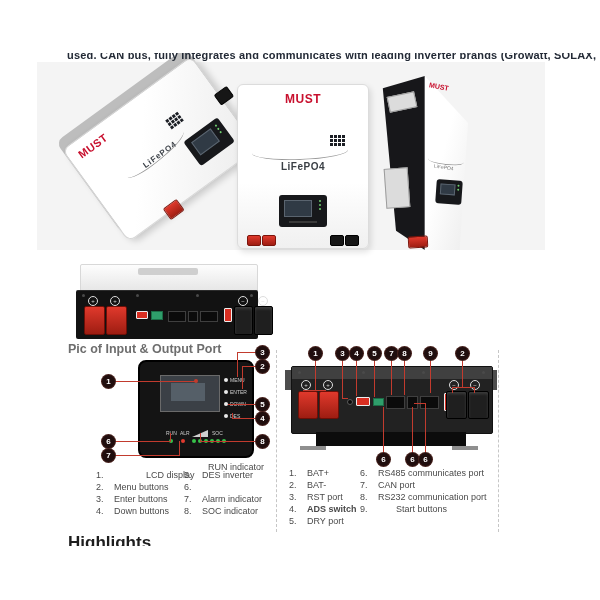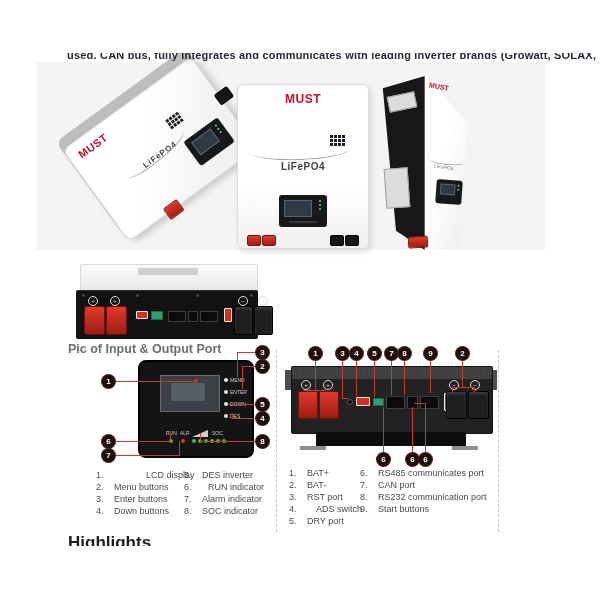--- a/index.html
+++ b/index.html
@@ -384,41 +384,41 @@
   <div class="leg" style="left:96px;top:482px;">2.</div>
   <div class="leg" style="left:114px;top:482px;">Menu buttons</div>
   <div class="leg" style="left:96px;top:494px;">3.</div>
   <div class="leg" style="left:114px;top:494px;">Enter buttons</div>
   <div class="leg" style="left:96px;top:506px;">4.</div>
   <div class="leg" style="left:114px;top:506px;">Down buttons</div>
 
   <div class="leg" style="left:184px;top:470px;">5.</div>
   <div class="leg" style="left:202px;top:470px;">DES inverter</div>
   <div class="leg" style="left:184px;top:482px;">6.</div>
-  <div class="leg" style="left:202px;top:482px;padding-left:6px;">RUN indicator</div>
+  <div class="leg" style="left:202px;top:462px;padding-left:6px;">RUN indicator</div>
   <div class="leg" style="left:184px;top:494px;">7.</div>
   <div class="leg" style="left:202px;top:494px;">Alarm indicator</div>
   <div class="leg" style="left:184px;top:506px;">8.</div>
   <div class="leg" style="left:202px;top:506px;">SOC indicator</div>
 
   <div class="leg" style="left:289px;top:468px;">1.</div>
   <div class="leg" style="left:307px;top:468px;">BAT+</div>
   <div class="leg" style="left:289px;top:480px;">2.</div>
   <div class="leg" style="left:307px;top:480px;">BAT-</div>
   <div class="leg" style="left:289px;top:492px;">3.</div>
   <div class="leg" style="left:307px;top:492px;">RST port</div>
   <div class="leg" style="left:289px;top:504px;">4.</div>
-  <div class="leg" style="left:316px;top:504px;">ADS switch</div>
+  <div class="leg" style="left:307px;top:504px;font-weight:bold;">ADS switch</div>
   <div class="leg" style="left:289px;top:516px;">5.</div>
   <div class="leg" style="left:307px;top:516px;">DRY port</div>
 
   <div class="leg" style="left:360px;top:468px;">6.</div>
   <div class="leg" style="left:378px;top:468px;">RS485 communicates port</div>
   <div class="leg" style="left:360px;top:480px;">7.</div>
   <div class="leg" style="left:378px;top:480px;">CAN port</div>
   <div class="leg" style="left:360px;top:492px;">8.</div>
   <div class="leg" style="left:378px;top:492px;">RS232 communication port</div>
   <div class="leg" style="left:360px;top:504px;">9.</div>
-  <div class="leg" style="left:378px;top:504px;text-align:right;">Start buttons</div>
+  <div class="leg" style="left:396px;top:504px;text-align:right;">Start buttons</div>
 
   <div class="highlights">Highlights</div>
 
 </div>
 
 </body></html>

